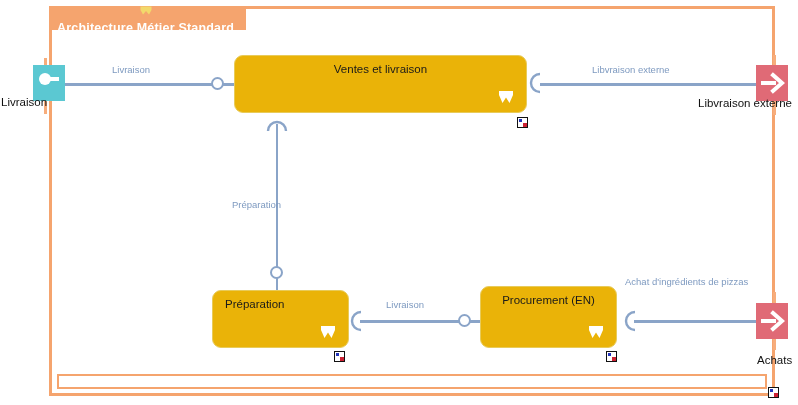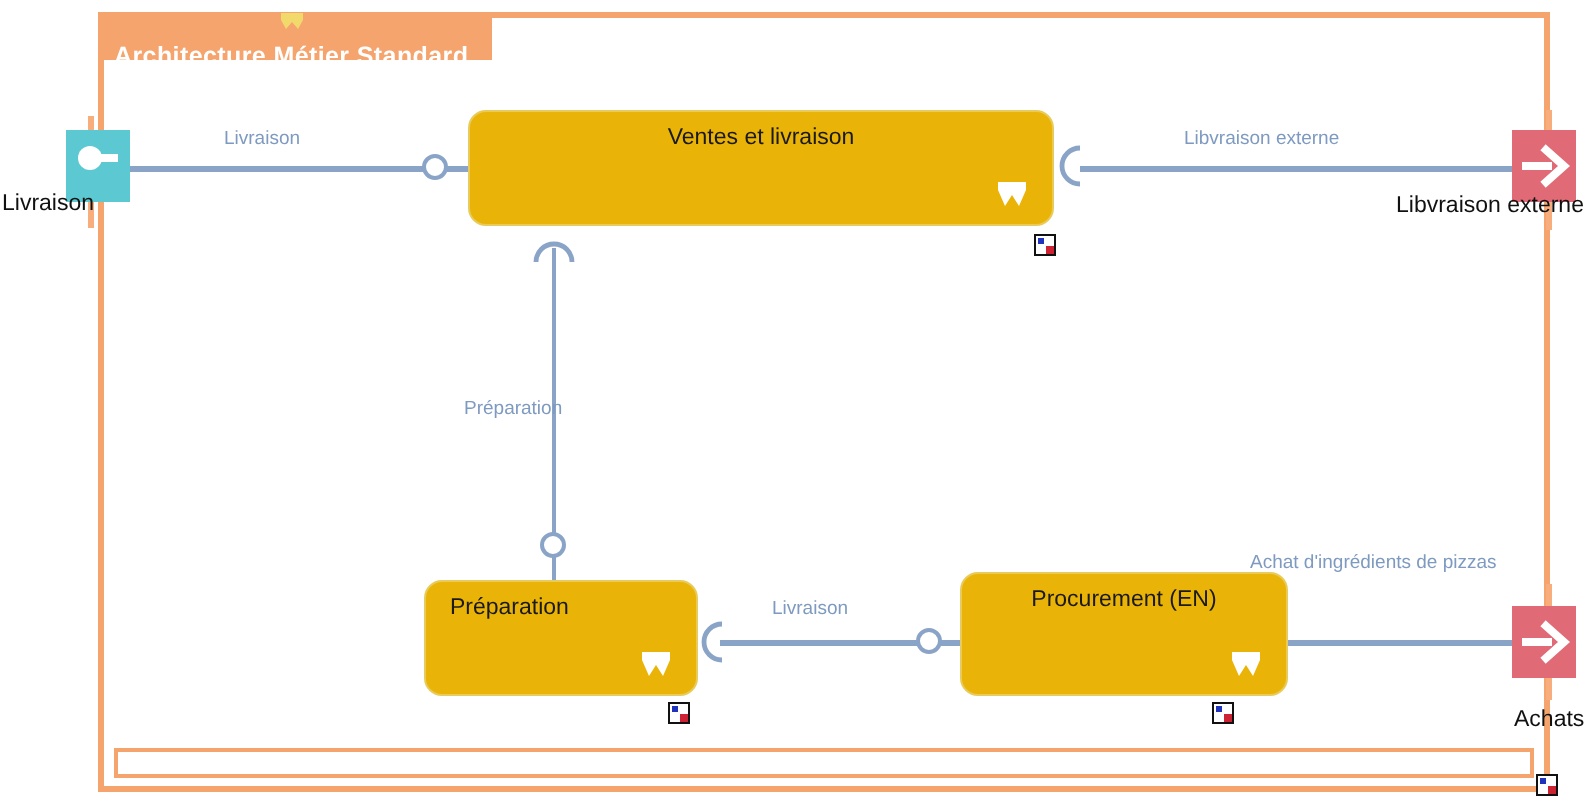--- a/index.html
+++ b/index.html
@@ -245,21 +245,21 @@
     <div class="component-title title-left">Préparation</div>
     <svg class="crown-mark" viewBox="0 0 16 14">
       <path d="M1 1 L15 1 L15 5 L11.5 13 L8 7.5 L4.5 13 L1 5 Z" fill="#ffffff"></path>
     </svg>
   </div>
   <div class="decomp-badge" style="left:334px; top:351px;">
     <span class="px-b"></span>
     <span class="px-r"></span>
   </div>
 
-  <div class="component" style="left:480px; top:286px; width:164px; height:62px;">
+  <div class="component" style="left:480px; top:286px; width:137px; height:62px;">
     <div class="component-title title-center">Procurement (EN)</div>
     <svg class="crown-mark" viewBox="0 0 16 14">
       <path d="M1 1 L15 1 L15 5 L11.5 13 L8 7.5 L4.5 13 L1 5 Z" fill="#ffffff"></path>
     </svg>
   </div>
   <div class="decomp-badge" style="left:606px; top:351px;">
     <span class="px-b"></span>
     <span class="px-r"></span>
   </div>
 

